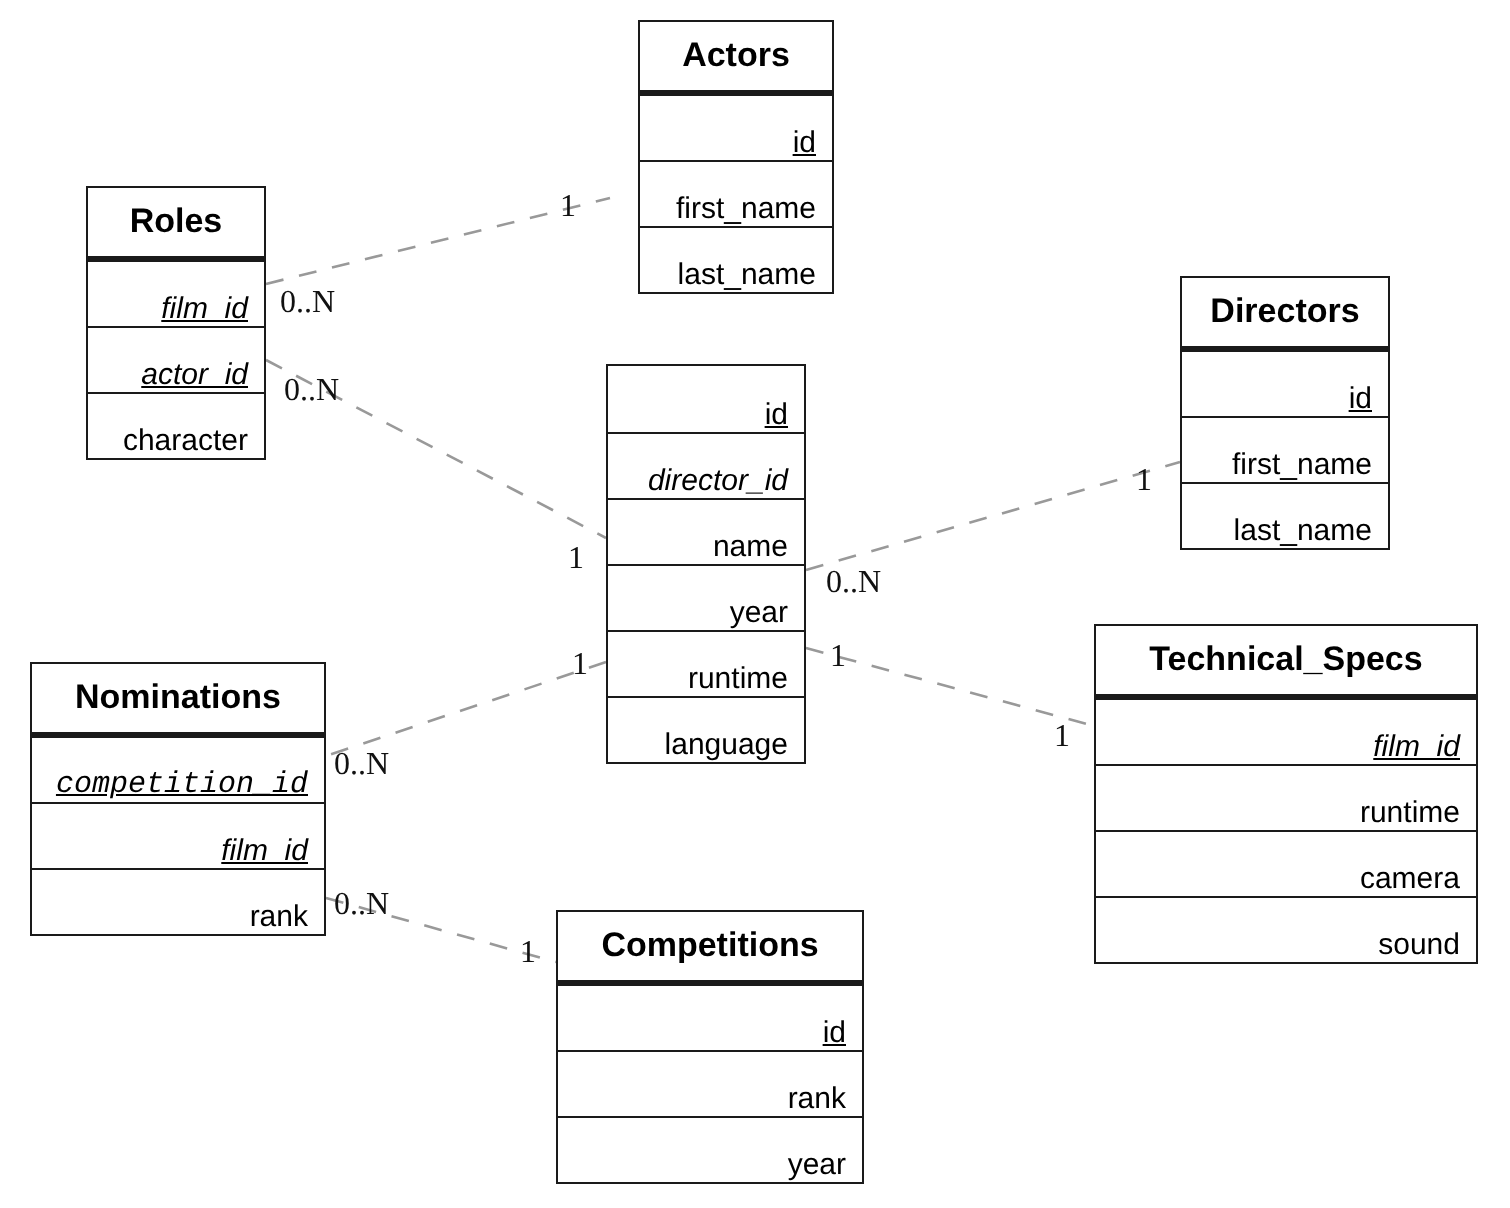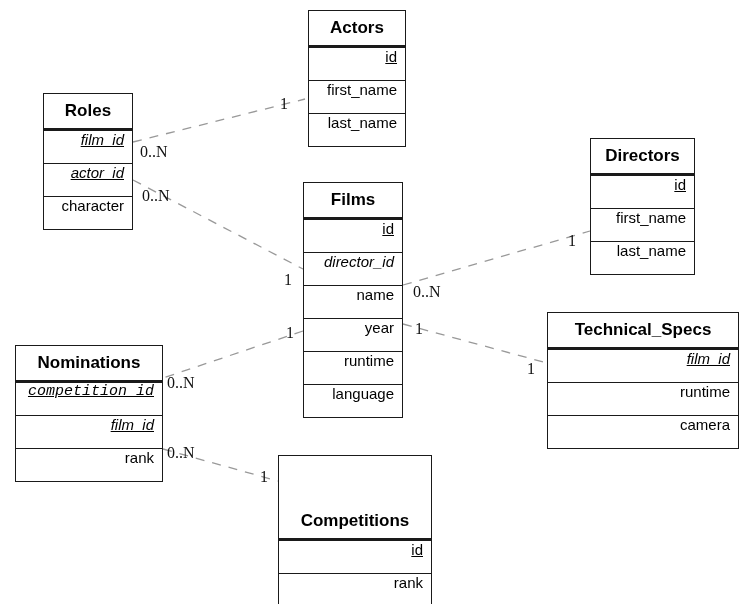--- a/index.html
+++ b/index.html
@@ -41,21 +41,21 @@
     justify-content: center;
     box-sizing: border-box;
   }
   .entity-attr {
     font-size: 15px;
     color: #000000;
     text-align: right;
     padding-right: 8px;
     box-sizing: border-box;
     display: flex;
-    align-items: flex-start;
+    align-items: flex-end;
     justify-content: flex-end;
     border-top: 1.5px solid #1a1a1a;
   }
   .entity-attr:first-of-type {
     border-top: none;
   }
   .attr-pk .attr-text { text-decoration: underline; }
   .attr-fk .attr-text { font-style: italic; }
   .card-label {
     position: absolute;
@@ -73,21 +73,21 @@
 <div id="canvas">
   <svg id="rel-layer" width="755" height="604" viewBox="0 0 755 604" xmlns="http://www.w3.org/2000/svg">
       <line x1="133" y1="142" x2="305" y2="99" stroke="#999999" stroke-width="1.3" stroke-dasharray="9,8"></line>
       <line x1="133" y1="180" x2="303" y2="269" stroke="#999999" stroke-width="1.3" stroke-dasharray="9,8"></line>
       <line x1="403" y1="285" x2="590" y2="231" stroke="#999999" stroke-width="1.3" stroke-dasharray="9,8"></line>
       <line x1="403" y1="324" x2="547" y2="363" stroke="#999999" stroke-width="1.3" stroke-dasharray="9,8"></line>
       <line x1="303" y1="331" x2="163" y2="378" stroke="#999999" stroke-width="1.3" stroke-dasharray="9,8"></line>
       <line x1="163" y1="449" x2="278" y2="481" stroke="#999999" stroke-width="1.3" stroke-dasharray="9,8"></line>
     </svg>
   <div id="entities">
-      <div class="entity" style="left: 308px; top: 10px; width: 98px;">
+      <div class="entity" style="left: 319px; top: 10px; width: 98px;">
         <div class="entity-title" style="height: 36px;">Actors</div>
         <div class="entity-attr attr-pk" style="height: 33px;">
           <span class="attr-text">id</span>
         </div>
         <div class="entity-attr" style="height: 33px;">
           <span class="attr-text">first_name</span>
         </div>
         <div class="entity-attr" style="height: 33px;">
           <span class="attr-text">last_name</span>
         </div>
@@ -98,21 +98,20 @@
           <span class="attr-text">film_id</span>
         </div>
         <div class="entity-attr attr-pk attr-fk" style="height: 33px;">
           <span class="attr-text">actor_id</span>
         </div>
         <div class="entity-attr" style="height: 33px;">
           <span class="attr-text">character</span>
         </div>
       </div>
       <div class="entity" style="left: 303px; top: 182px; width: 100px;">
-        <div class="entity-title" style="height: 36px;">Films</div>
         <div class="entity-attr attr-pk" style="height: 33px;">
           <span class="attr-text">id</span>
         </div>
         <div class="entity-attr attr-fk" style="height: 33px;">
           <span class="attr-text">director_id</span>
         </div>
         <div class="entity-attr" style="height: 33px;">
           <span class="attr-text">name</span>
         </div>
         <div class="entity-attr" style="height: 33px;">
@@ -130,21 +129,21 @@
         <div class="entity-attr attr-pk" style="height: 33px;">
           <span class="attr-text">id</span>
         </div>
         <div class="entity-attr" style="height: 33px;">
           <span class="attr-text">first_name</span>
         </div>
         <div class="entity-attr" style="height: 33px;">
           <span class="attr-text">last_name</span>
         </div>
       </div>
-      <div class="entity" style="left: 15px; top: 345px; width: 148px;">
+      <div class="entity" style="left: 15px; top: 331px; width: 148px;">
         <div class="entity-title" style="height: 36px;">Nominations</div>
         <div class="entity-attr attr-pk attr-fk" style="height: 33px; font-family: Liberation Mono, monospace;">
           <span class="attr-text">competition_id</span>
         </div>
         <div class="entity-attr attr-pk attr-fk" style="height: 33px;">
           <span class="attr-text">film_id</span>
         </div>
         <div class="entity-attr" style="height: 33px;">
           <span class="attr-text">rank</span>
         </div>
@@ -153,23 +152,26 @@
         <div class="entity-title" style="height: 36px;">Technical_Specs</div>
         <div class="entity-attr attr-pk attr-fk" style="height: 33px;">
           <span class="attr-text">film_id</span>
         </div>
         <div class="entity-attr" style="height: 33px;">
           <span class="attr-text">runtime</span>
         </div>
         <div class="entity-attr" style="height: 33px;">
           <span class="attr-text">camera</span>
         </div>
+        <div class="entity-attr" style="height: 33px;">
+          <span class="attr-text">sound</span>
+        </div>
       </div>
       <div class="entity" style="left: 278px; top: 455px; width: 154px;">
-        <div class="entity-title" style="height: 36px; margin-top: 48px;">Competitions</div>
+        <div class="entity-title" style="height: 36px;">Competitions</div>
         <div class="entity-attr attr-pk" style="height: 33px;">
           <span class="attr-text">id</span>
         </div>
         <div class="entity-attr" style="height: 33px;">
           <span class="attr-text">rank</span>
         </div>
         <div class="entity-attr" style="height: 33px;">
           <span class="attr-text">year</span>
         </div>
       </div>

